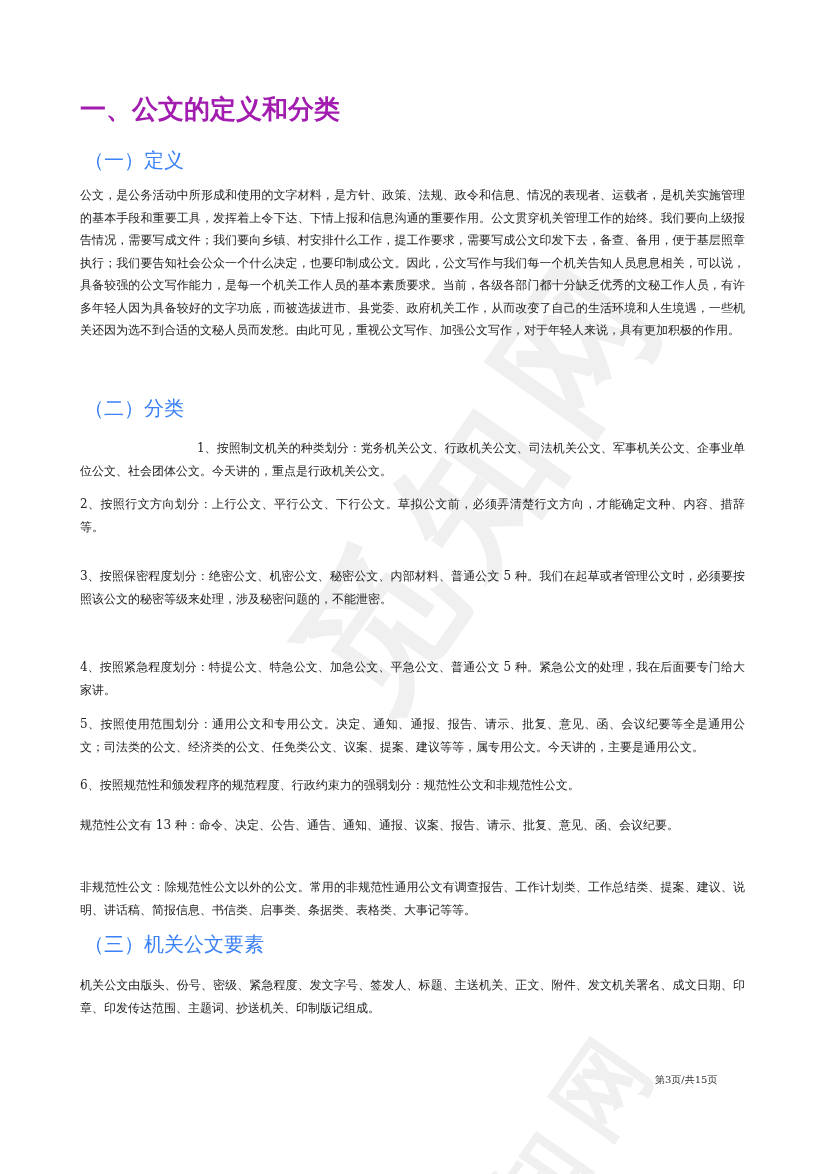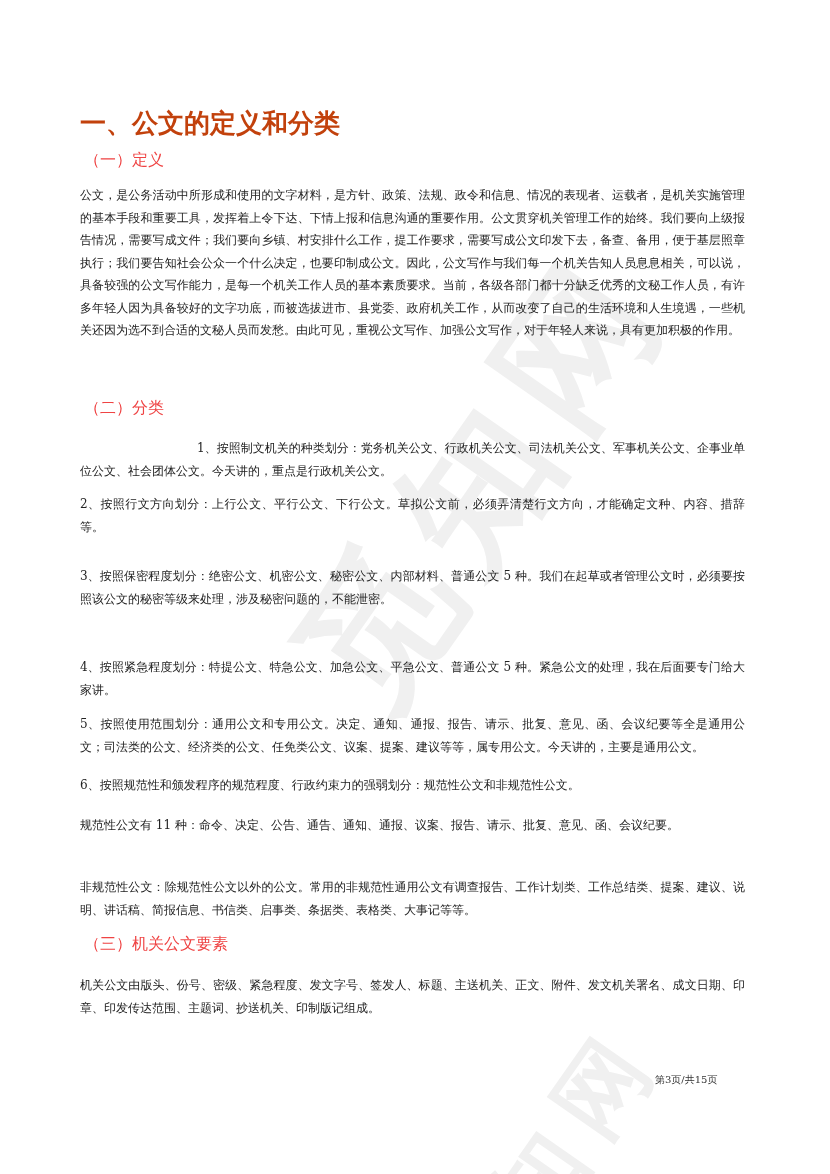--- a/index.html
+++ b/index.html
@@ -37,36 +37,36 @@
     .wm2 { left: 380px; top: 1110px; font-size: 90px; }
     .content {
       position: absolute;
       left: 80px;
       top: 0;
       width: 665px;
       z-index: 1;
     }
     .h1 {
       position: absolute;
-      top: 108px;
+      top: 92px;
       left: 0;
-      font-family: Liberation Mono, monospace;
+      font-family: Liberation Sans, sans-serif;
       font-weight: bold;
       font-size: 26px;
       line-height: 34px;
-      color: #c2410c;
+      color: #a21caf;
       white-space: nowrap;
     }
     .h2 {
       position: absolute;
       left: 4px;
       font-family: "DejaVu Sans", "Liberation Sans", sans-serif;
-      font-size: 16px;
+      font-size: 20px;
       line-height: 28px;
-      color: #ef4444;
+      color: #3b82f6;
       white-space: nowrap;
     }
     .p {
       position: absolute;
       left: 0;
       width: 665px;
       font-size: 12px;
       line-height: 22.5px;
       color: #222;
       text-align: justify;
@@ -106,21 +106,21 @@
     <p class="p" style="top:493px;">2、按照行文方向划分：上行公文、平行公文、下行公文。草拟公文前，必须弄清楚行文方向，才能确定文种、内容、措辞等。</p>
 
     <p class="p" style="top:565px;">3、按照保密程度划分：绝密公文、机密公文、秘密公文、内部材料、普通公文 5 种。我们在起草或者管理公文时，必须要按照该公文的秘密等级来处理，涉及秘密问题的，不能泄密。</p>
 
     <p class="p" style="top:656px;">4、按照紧急程度划分：特提公文、特急公文、加急公文、平急公文、普通公文 5 种。紧急公文的处理，我在后面要专门给大家讲。</p>
 
     <p class="p" style="top:689px;margin-top:24px;">5、按照使用范围划分：通用公文和专用公文。决定、通知、通报、报告、请示、批复、意见、函、会议纪要等全是通用公文；司法类的公文、经济类的公文、任免类公文、议案、提案、建议等等，属专用公文。今天讲的，主要是通用公文。</p>
 
     <p class="p" style="top:774px;">6、按照规范性和颁发程序的规范程度、行政约束力的强弱划分：规范性公文和非规范性公文。</p>
 
-    <p class="p" style="top:814px;">规范性公文有 11 种：命令、决定、公告、通告、通知、通报、议案、报告、请示、批复、意见、函、会议纪要。</p>
+    <p class="p" style="top:814px;">规范性公文有 13 种：命令、决定、公告、通告、通知、通报、议案、报告、请示、批复、意见、函、会议纪要。</p>
 
     <p class="p" style="top:876px;">非规范性公文：除规范性公文以外的公文。常用的非规范性通用公文有调查报告、工作计划类、工作总结类、提案、建议、说明、讲话稿、简报信息、书信类、启事类、条据类、表格类、大事记等等。</p>
 
     <div class="h2" style="top:930px;">（三）机关公文要素</div>
 
     <p class="p" style="top:974px;">机关公文由版头、份号、密级、紧急程度、发文字号、签发人、标题、主送机关、正文、附件、发文机关署名、成文日期、印章、印发传达范围、主题词、抄送机关、印制版记组成。</p>
 
   </div>
 
   <div class="footer">第3页/共15页</div>

